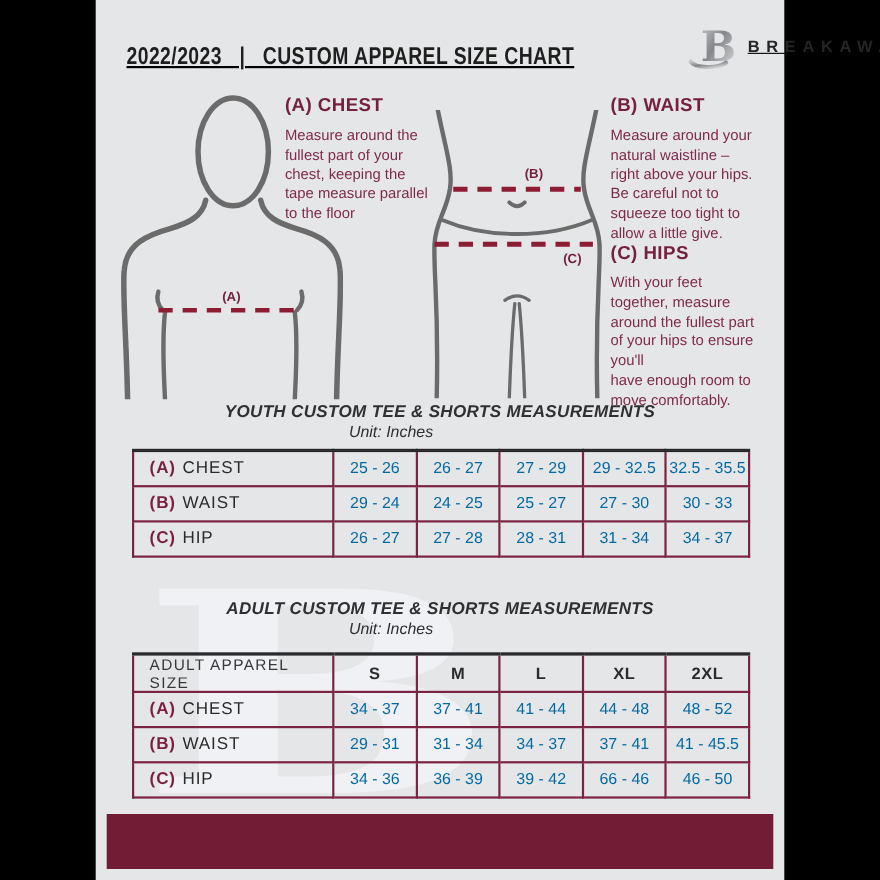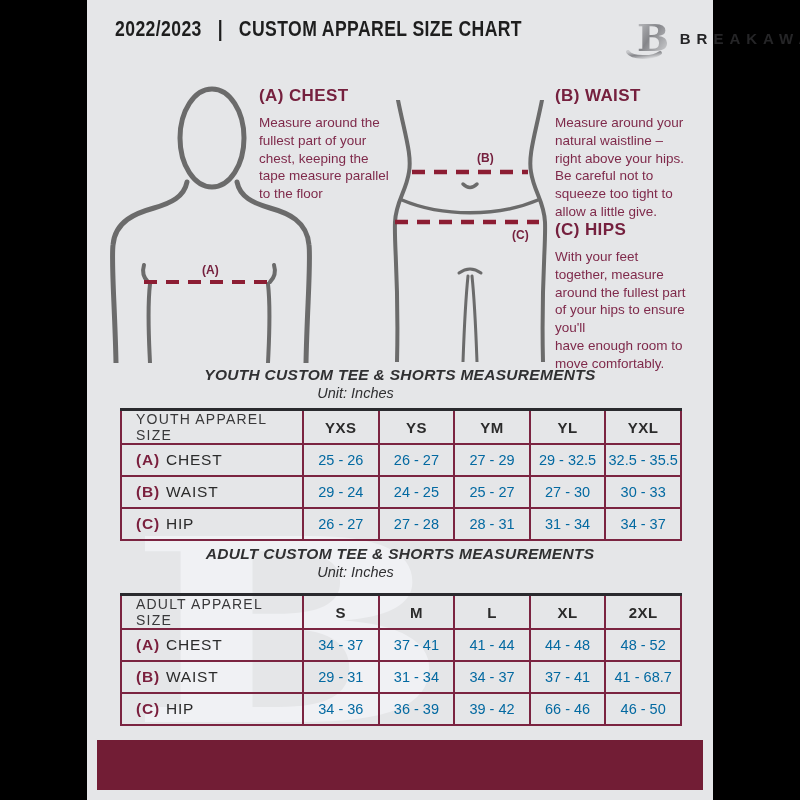--- a/index.html
+++ b/index.html
@@ -8,21 +8,21 @@
   .page{position:absolute;left:87px;top:0;width:626px;height:800px;background:#E5E6E8;}
   .layer{position:absolute;inset:0;z-index:1;}
 
   
   .watermark{position:absolute;left:40px;top:505px;z-index:0;
     font-family:"DejaVu Serif",serif;font-weight:700;font-size:255px;line-height:1;
     color:#F0F1F4;transform:scaleX(1.5);transform-origin:left top;user-select:none;}
 
   
   .hdr{position:absolute;left:28px;right:22px;top:16px;height:48px;
-       display:flex;align-items:flex-start;justify-content:space-between;}
+       display:flex;align-items:flex-end;justify-content:space-between;text-decoration:underline;}
   .doc-title{font-size:22px;font-weight:700;color:#1E1E1E;letter-spacing:.5px;
        white-space:pre;transform:scaleX(.8);transform-origin:left center;}
   .brand{display:flex;align-items:center;gap:10px;}
   .brand-name{font-size:15px;font-weight:700;color:#252527;letter-spacing:6px;}
 
   
   .guide-head{font-size:17px;font-weight:700;color:#75203E;letter-spacing:.4px;margin:0 0 8px 0;}
   .guide-body{font-size:13.5px;line-height:1.32;color:#7F2A4B;
        white-space:pre-line;margin:0;}
   .g-chest{position:absolute;left:172px;top:86px;width:140px;}
@@ -150,28 +150,20 @@
       <table class="size-table y-table">
         <colgroup>
             <col style="width:182px">
             <col style="width:75.6px">
             <col style="width:75.6px">
             <col style="width:75.6px">
             <col style="width:75.6px">
             <col style="width:75.6px">
           </colgroup>
         <tbody>
-            <tr>
-          <th class="label-head">YOUTH APPAREL SIZE</th>
-          <th class="size-col">YXS</th>
-          <th class="size-col">YS</th>
-          <th class="size-col">YM</th>
-          <th class="size-col">YL</th>
-          <th class="size-col">YXL</th>
-        </tr>
         <tr>
           <td class="row-label"><span class="pfx">(A)</span><span>CHEST</span></td>
           <td class="value">25 - 26</td>
           <td class="value">26 - 27</td>
           <td class="value">27 - 29</td>
           <td class="value">29 - 32.5</td>
           <td class="value">32.5 - 35.5</td>
         </tr>
         <tr>
           <td class="row-label"><span class="pfx">(B)</span><span>WAIST</span></td>
@@ -219,21 +211,21 @@
           <td class="value">41 - 44</td>
           <td class="value">44 - 48</td>
           <td class="value">48 - 52</td>
         </tr>
         <tr>
           <td class="row-label"><span class="pfx">(B)</span><span>WAIST</span></td>
           <td class="value">29 - 31</td>
           <td class="value">31 - 34</td>
           <td class="value">34 - 37</td>
           <td class="value">37 - 41</td>
-          <td class="value">41 - 68.7</td>
+          <td class="value">41 - 45.5</td>
         </tr>
         <tr>
           <td class="row-label"><span class="pfx">(C)</span><span>HIP</span></td>
           <td class="value">34 - 36</td>
           <td class="value">36 - 39</td>
           <td class="value">39 - 42</td>
           <td class="value">66 - 46</td>
           <td class="value">46 - 50</td>
         </tr>
       </tbody>

